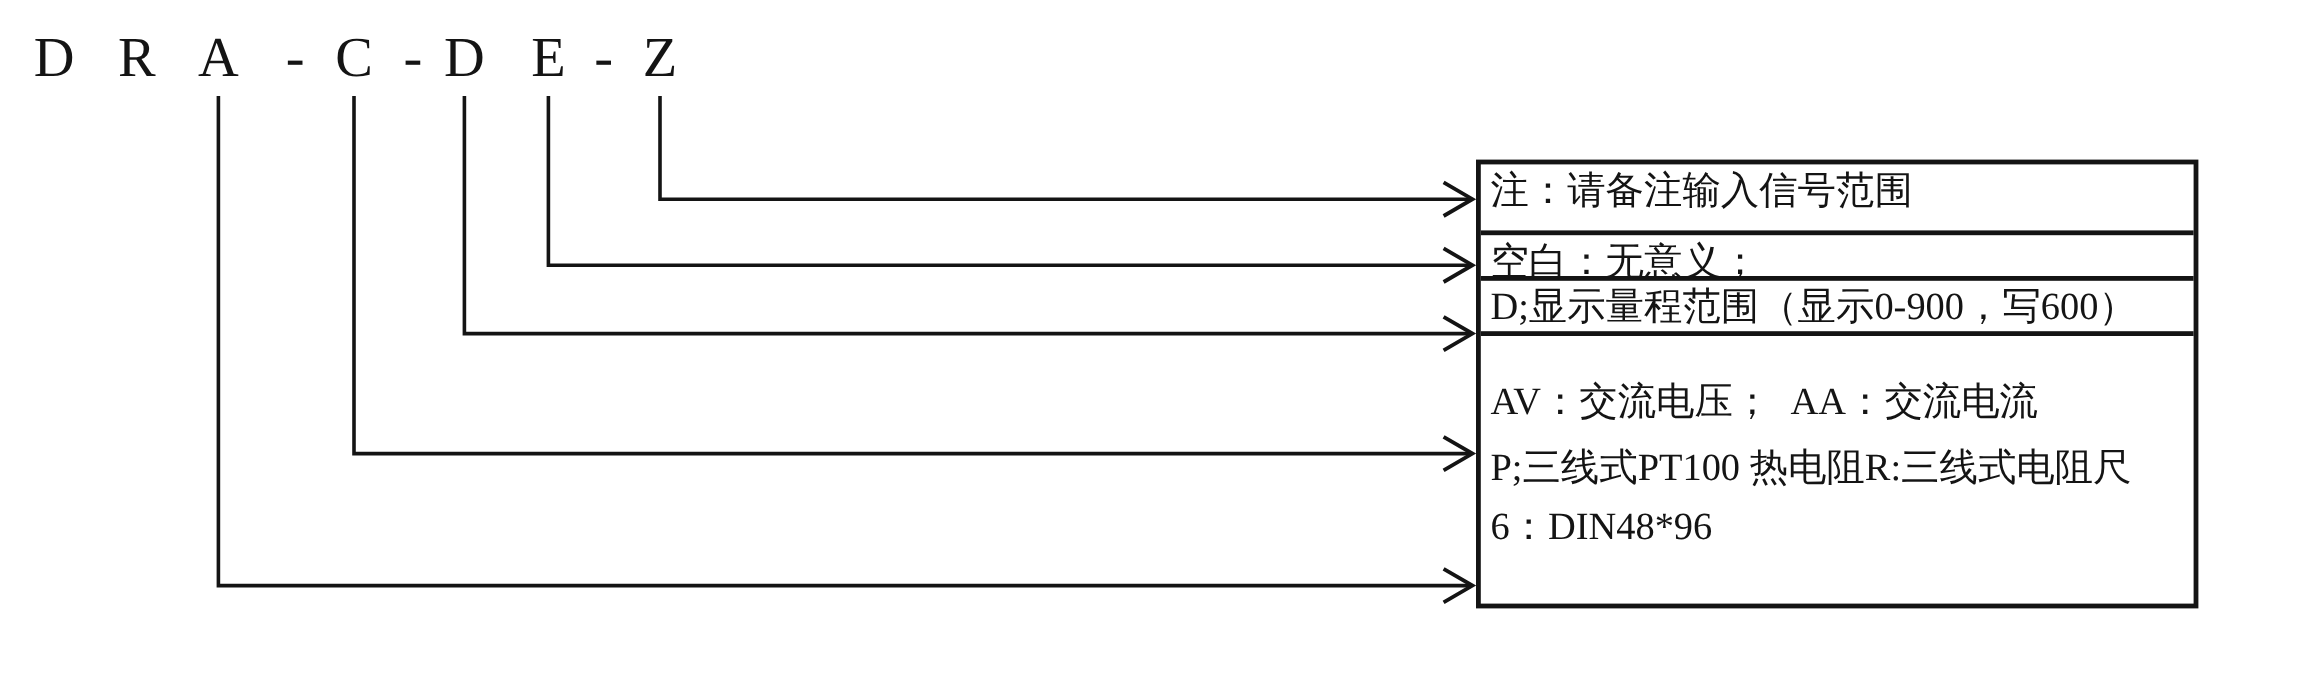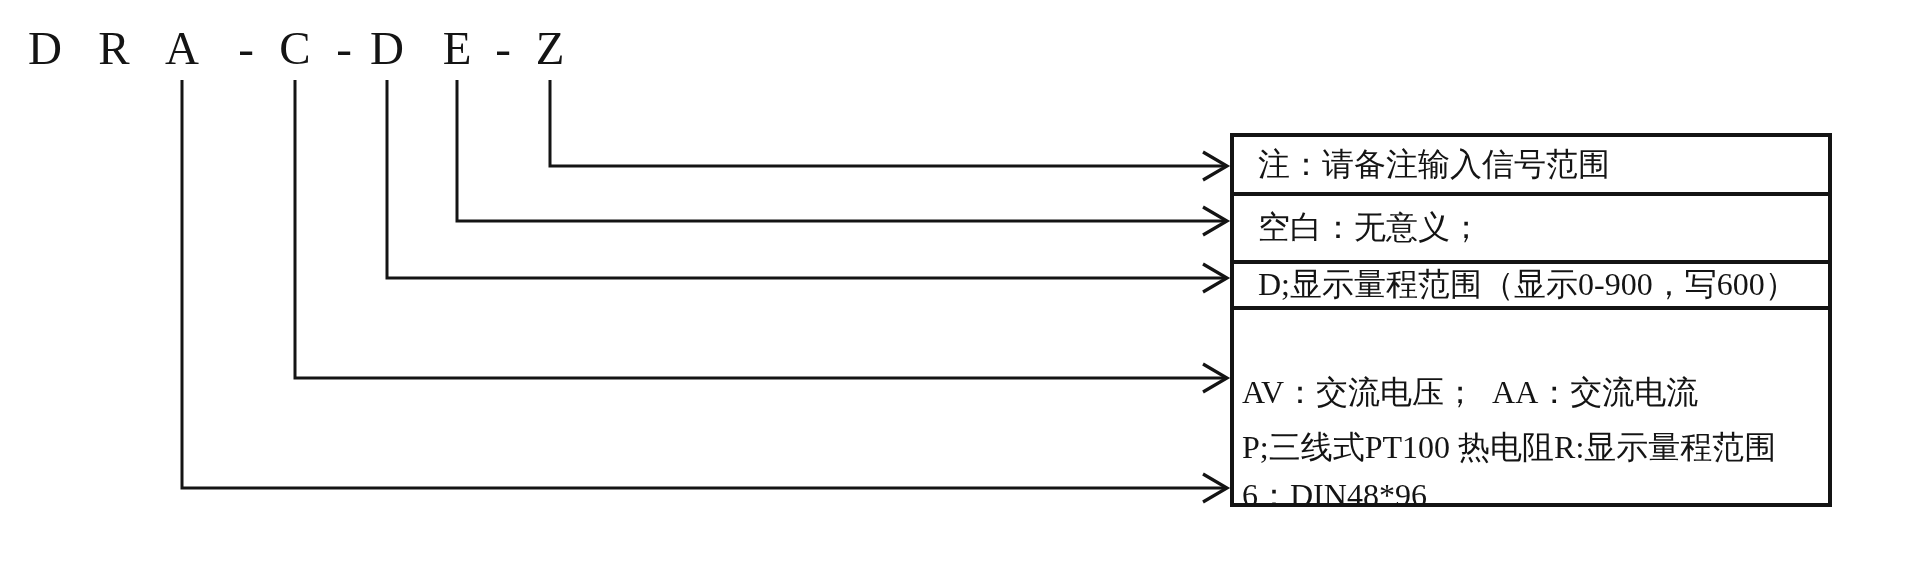--- a/index.html
+++ b/index.html
@@ -36,36 +36,36 @@
     position: absolute;
     left: 1230px;
     top: 133px;
     width: 602px;
     height: 374px;
     border: 4px solid #141414;
     background: #ffffff;
   }
   .spec-row {
     display: flex;
-    align-items: center;
+    align-items: flex-start;
     border-bottom: 4px solid #141414;
-    padding-left: 24px;
+    padding-left: 8px;
     font-size: 32px;
     white-space: pre;
     overflow: hidden;
   }
   .spec-row.r1 { height: 59px; }
-  .spec-row.r2 { height: 68px; }
+  .spec-row.r2 { height: 38px; }
   .spec-row.r3 { height: 46px; }
   .spec-row.r4 {
     height: 207px;
     border-bottom: none;
     flex-direction: column;
     align-items: stretch;
-    justify-content: flex-end;
+    justify-content: center;
     padding-left: 8px;
   }
   .spec-line {
     height: 55px;
     display: flex;
     align-items: center;
     white-space: pre;
     font-size: 32px;
   }
   .spec-row.r4 .spec-line:last-child { height: 42px; }
@@ -110,18 +110,18 @@
       <span>注：请备注输入信号范围</span>
     </div>
     <div class="spec-row r2">
       <span>空白：无意义；</span>
     </div>
     <div class="spec-row r3">
       <span>D;显示量程范围（显示0-900，写600）</span>
     </div>
     <div class="spec-row r4">
       <div class="spec-line">AV：交流电压；  AA：交流电流</div>
-      <div class="spec-line">P;三线式PT100 热电阻R:显示量程范围</div>
+      <div class="spec-line">P;三线式PT100 热电阻R:三线式电阻尺</div>
       <div class="spec-line">6：DIN48*96</div>
     </div>
   </div>
 
 </div>
 
 </body></html>

